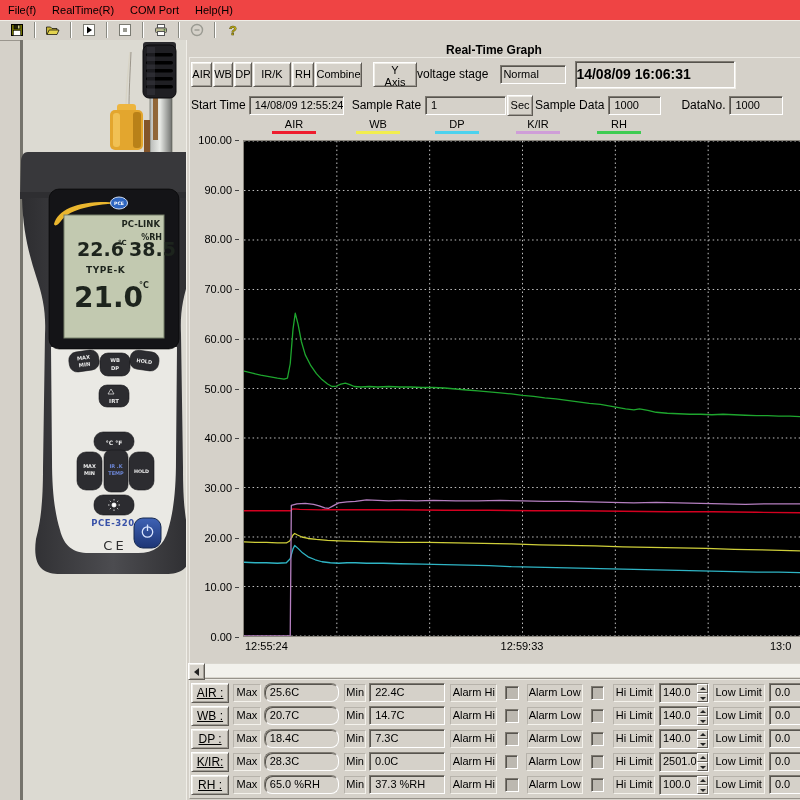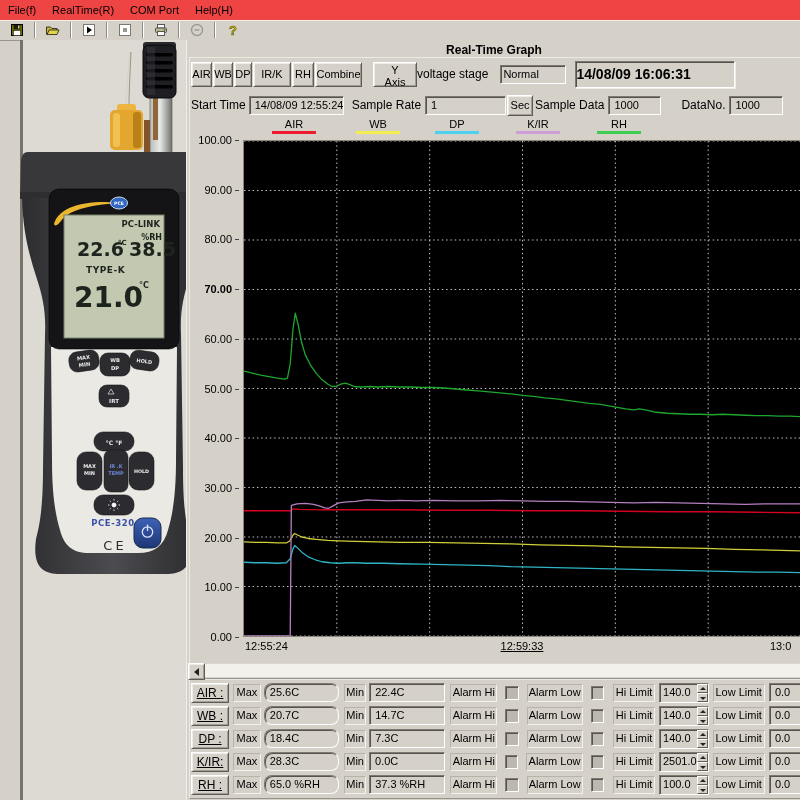--- a/index.html
+++ b/index.html
@@ -48,21 +48,21 @@
   .ylabels{position:absolute;left:0;top:100px;width:54px;height:497px;}
   .ytick{position:absolute;right:2px;transform:translateY(-50%);font-size:11px;white-space:nowrap;}
   .ytick:after{content:"";display:inline-block;width:4px;height:1px;background:#444;margin-left:3px;vertical-align:3px;}
   .graph{position:absolute;left:56px;top:100px;width:558px;height:497px;background:#000;border-top:1px solid #8a867e;border-left:1px solid #8a867e;border-bottom:1px solid #8a867e;box-sizing:border-box;}
   .graph svg{display:block;width:100%;height:100%;}
   .grid{stroke:#e4e4e4;stroke-width:1;stroke-dasharray:1.5 2.8;vector-effect:non-scaling-stroke;opacity:.85;}
   .curve{fill:none;stroke-width:1.3;vector-effect:non-scaling-stroke;stroke-linejoin:round;stroke-linecap:round;}
   .xlabels{position:absolute;left:56px;top:600px;width:558px;height:16px;font-size:11px;}
   .xtick{position:absolute;top:0;white-space:nowrap;}
   .xt0{left:2px;}
-  .xt1{left:50%;transform:translateX(-50%);text-decoration:underline;}
+  .xt1{left:50%;transform:translateX(-50%);}
   .xt2{left:527px;}
   
   .hscroll{position:absolute;left:1px;top:623px;width:613px;height:15px;display:flex;}
   .harrow{width:15px;height:15px;display:flex;align-items:center;justify-content:center;}
   .tri-left{width:0;height:0;border-top:4px solid transparent;border-bottom:4px solid transparent;border-right:5px solid #222;}
   .htrack{flex:1;background:#f2f1ec;border:1px solid #d9d6ce;border-left:none;}
   
   .atable{position:absolute;left:4px;top:642px;width:640px;}
   .arow{display:flex;align-items:center;height:21px;margin-bottom:2px;}
   .rlabel{width:40px;height:20px;font-size:12px;font-family:"Liberation Sans",sans-serif;padding:0;}
@@ -297,21 +297,21 @@
         <span class="legend-item" style="left:135px"><span>WB</span><span class="legend-line" style="background: rgb(242, 238, 78);"></span></span>
         <span class="legend-item" style="left:214px"><span>DP</span><span class="legend-line" style="background: rgb(76, 210, 238);"></span></span>
         <span class="legend-item" style="left:295px"><span>K/IR</span><span class="legend-line" style="background: rgb(207, 158, 216);"></span></span>
         <span class="legend-item" style="left:376px"><span>RH</span><span class="legend-line" style="background: rgb(62, 204, 82);"></span></span>
       </div>
 
       <div class="ylabels">
           <span class="ytick" style="top: 0%;">100.00</span>
           <span class="ytick" style="top: 10%;">90.00</span>
           <span class="ytick" style="top: 20%;">80.00</span>
-          <span class="ytick" style="top: 30%; font-weight: bold;">70.00</span>
+          <span class="ytick" style="top: 30%;">70.00</span>
           <span class="ytick" style="top: 40%;">60.00</span>
           <span class="ytick" style="top: 50%;">50.00</span>
           <span class="ytick" style="top: 60%;">40.00</span>
           <span class="ytick" style="top: 70%;">30.00</span>
           <span class="ytick" style="top: 80%;">20.00</span>
           <span class="ytick" style="top: 90%;">10.00</span>
           <span class="ytick" style="top: 100%;">0.00</span>
         </div>
       <div class="graph">
         <svg viewBox="0 0 100 100" preserveAspectRatio="none">

